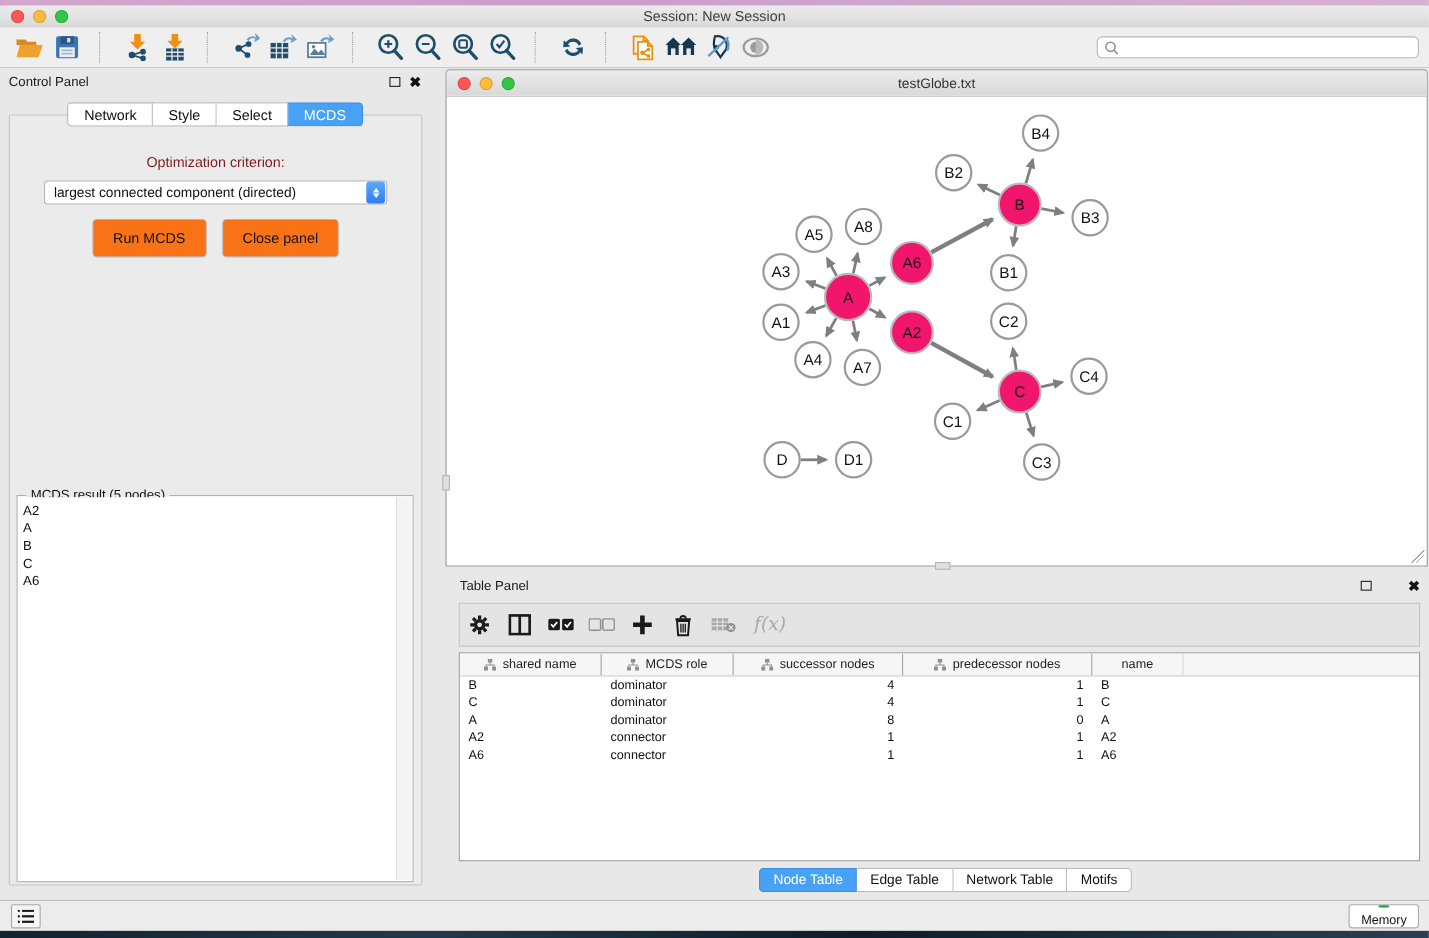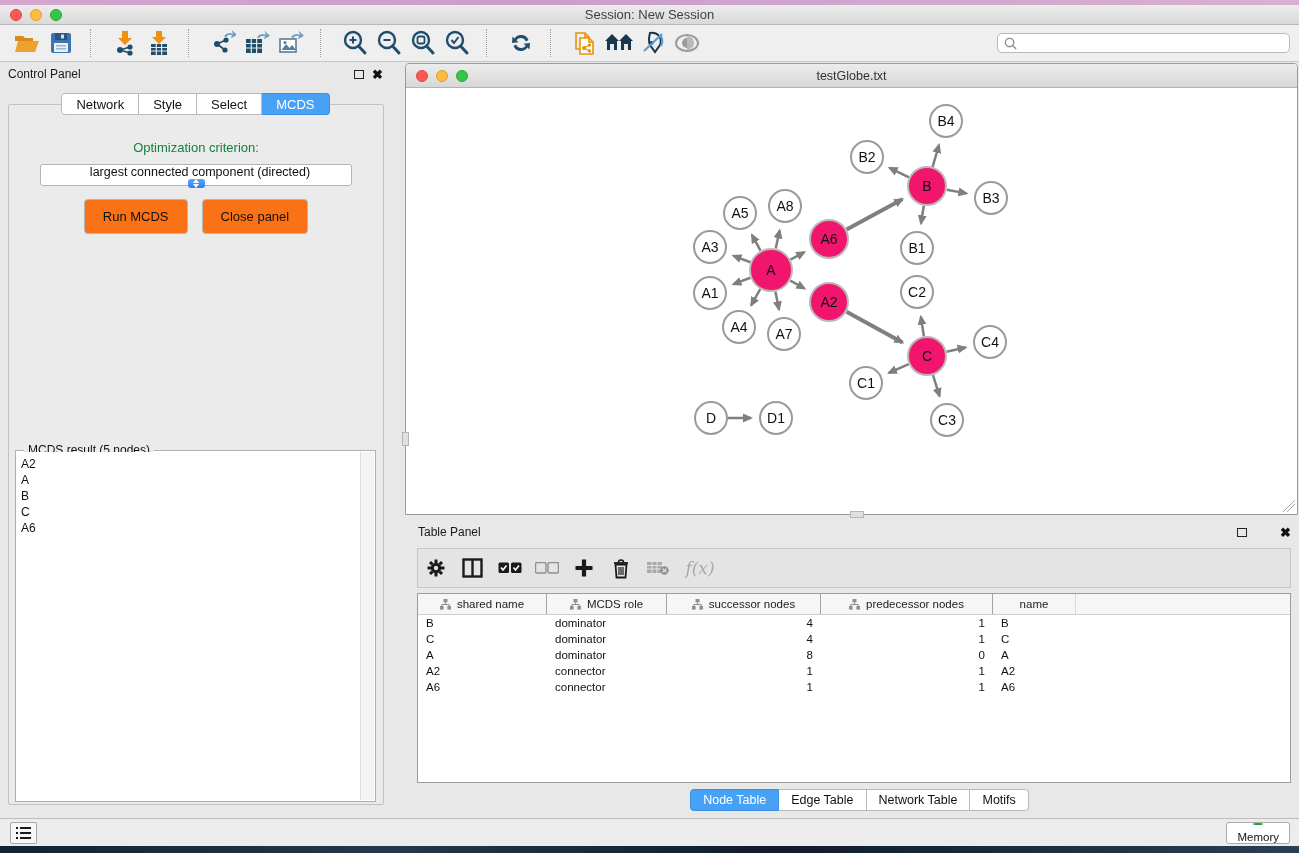--- a/index.html
+++ b/index.html
@@ -48,23 +48,23 @@
   .ph-float { width:10px; height:9px; border:1.5px solid #222; display:inline-block; }
   .ph-close { font-weight:bold; font-size:13px; }
   .ctrl-tabs { position:absolute; top:31px; left:0; width:100%; display:flex; justify-content:center; z-index:3; }
   .ctab { height:22px; padding:0 14px; background:#fff; border:1px solid #b9b9b9; border-left:none;
     font-size:13px; color:#111; display:flex; align-items:center; }
   .ctab:first-child { border-left:1px solid #b9b9b9; border-radius:4px 0 0 4px; }
   .ctab:last-child { border-radius:0 4px 4px 0; }
   .ctab.sel { background:#47a1f5; border-color:#3b8fe8; color:#fff; }
   .ctrl-body { position:absolute; top:42px; left:8px; right:7px; bottom:13px;
     background:#ebebeb; border:1px solid #c2c2c2; border-radius:2px; }
-  .opt-label { margin-top:35px; text-align:center; font-size:13px; color:#15803d; }
+  .opt-label { margin-top:35px; text-align:center; font-size:13px; color:#7f1d1d; }
   .combo { margin:9px auto 0; width:312px; height:22px; background:#fff;
-    border:1px solid #b5b5b5; border-radius:3px; display:flex; align-items:center;flex-direction:column; }
+    border:1px solid #b5b5b5; border-radius:3px; display:flex; align-items:center; }
   .combo .cv { flex:1; font-size:12.5px; padding-left:8px; color:#111; white-space:nowrap; }
   .combo .stepper { width:17px; height:20px; margin:0 1px; border-radius:3px;
     background:linear-gradient(#5aa9f8,#2f7cf6); display:flex; flex-direction:column;
     align-items:center; justify-content:center; gap:1px; }
   .stepper .up, .stepper .dn { width:0; height:0; border-left:3.5px solid transparent; border-right:3.5px solid transparent; }
   .stepper .up { border-bottom:4px solid #fff; }
   .stepper .dn { border-top:4px solid #fff; }
   .btnrow { display:flex; justify-content:center; gap:14px; margin-top:13px; }
   .mbtn { height:35px; padding:0 18px; background:#f97316; border:1px solid #b5b5b5;
     border-radius:4px; font-size:13px; color:#111; display:flex; align-items:center; }

